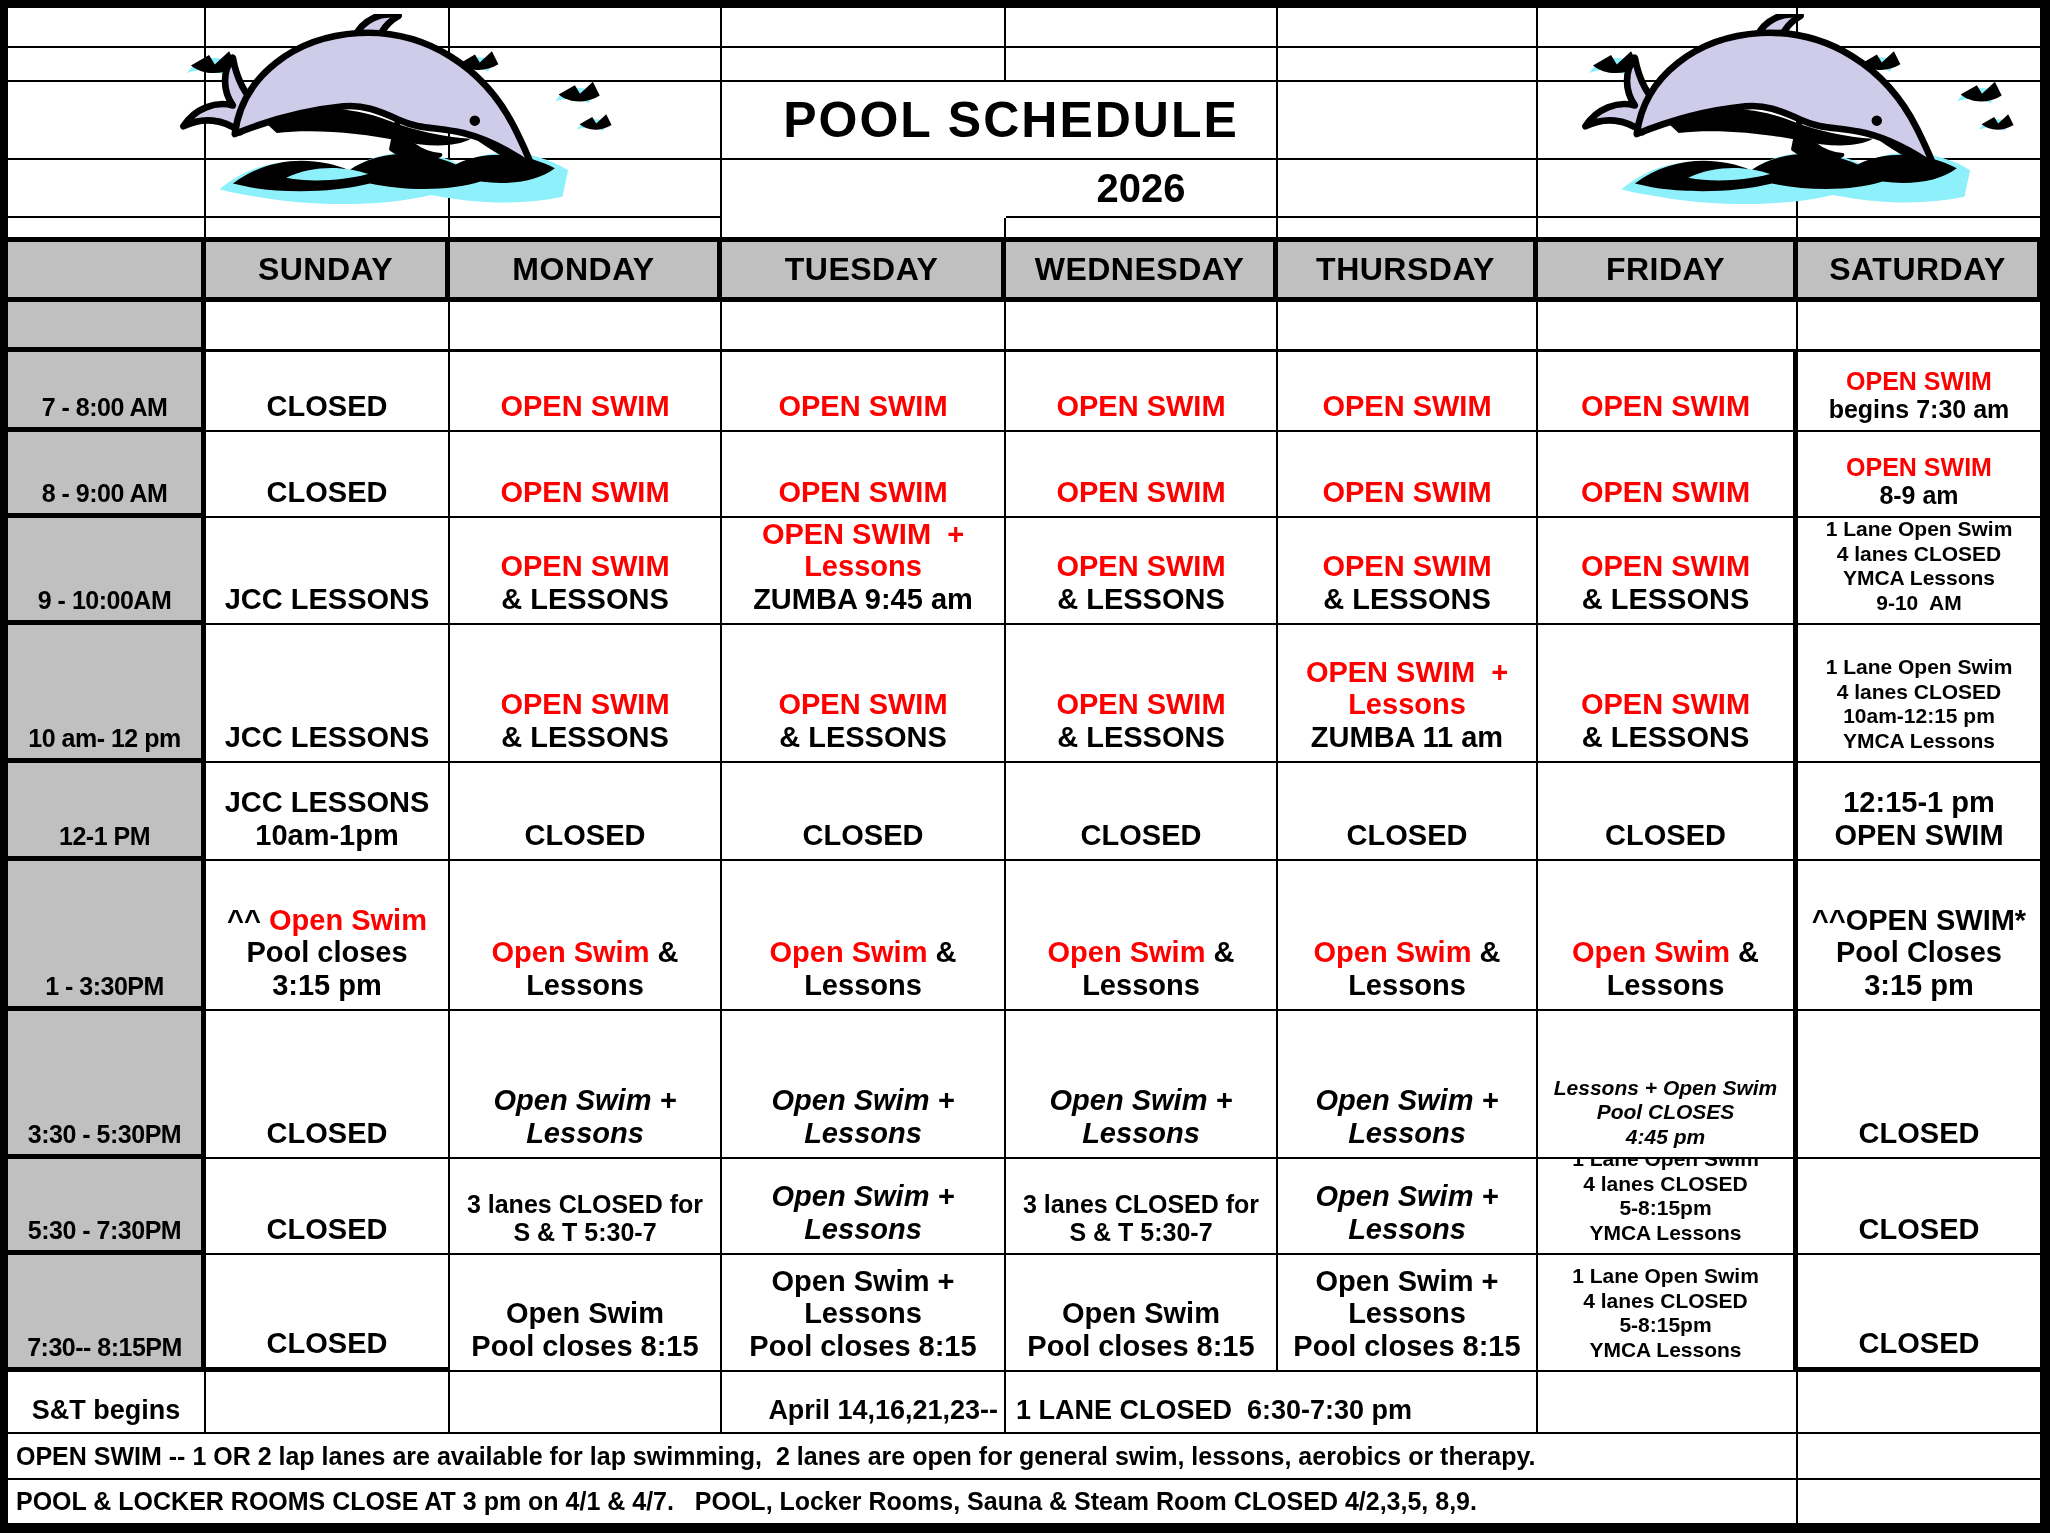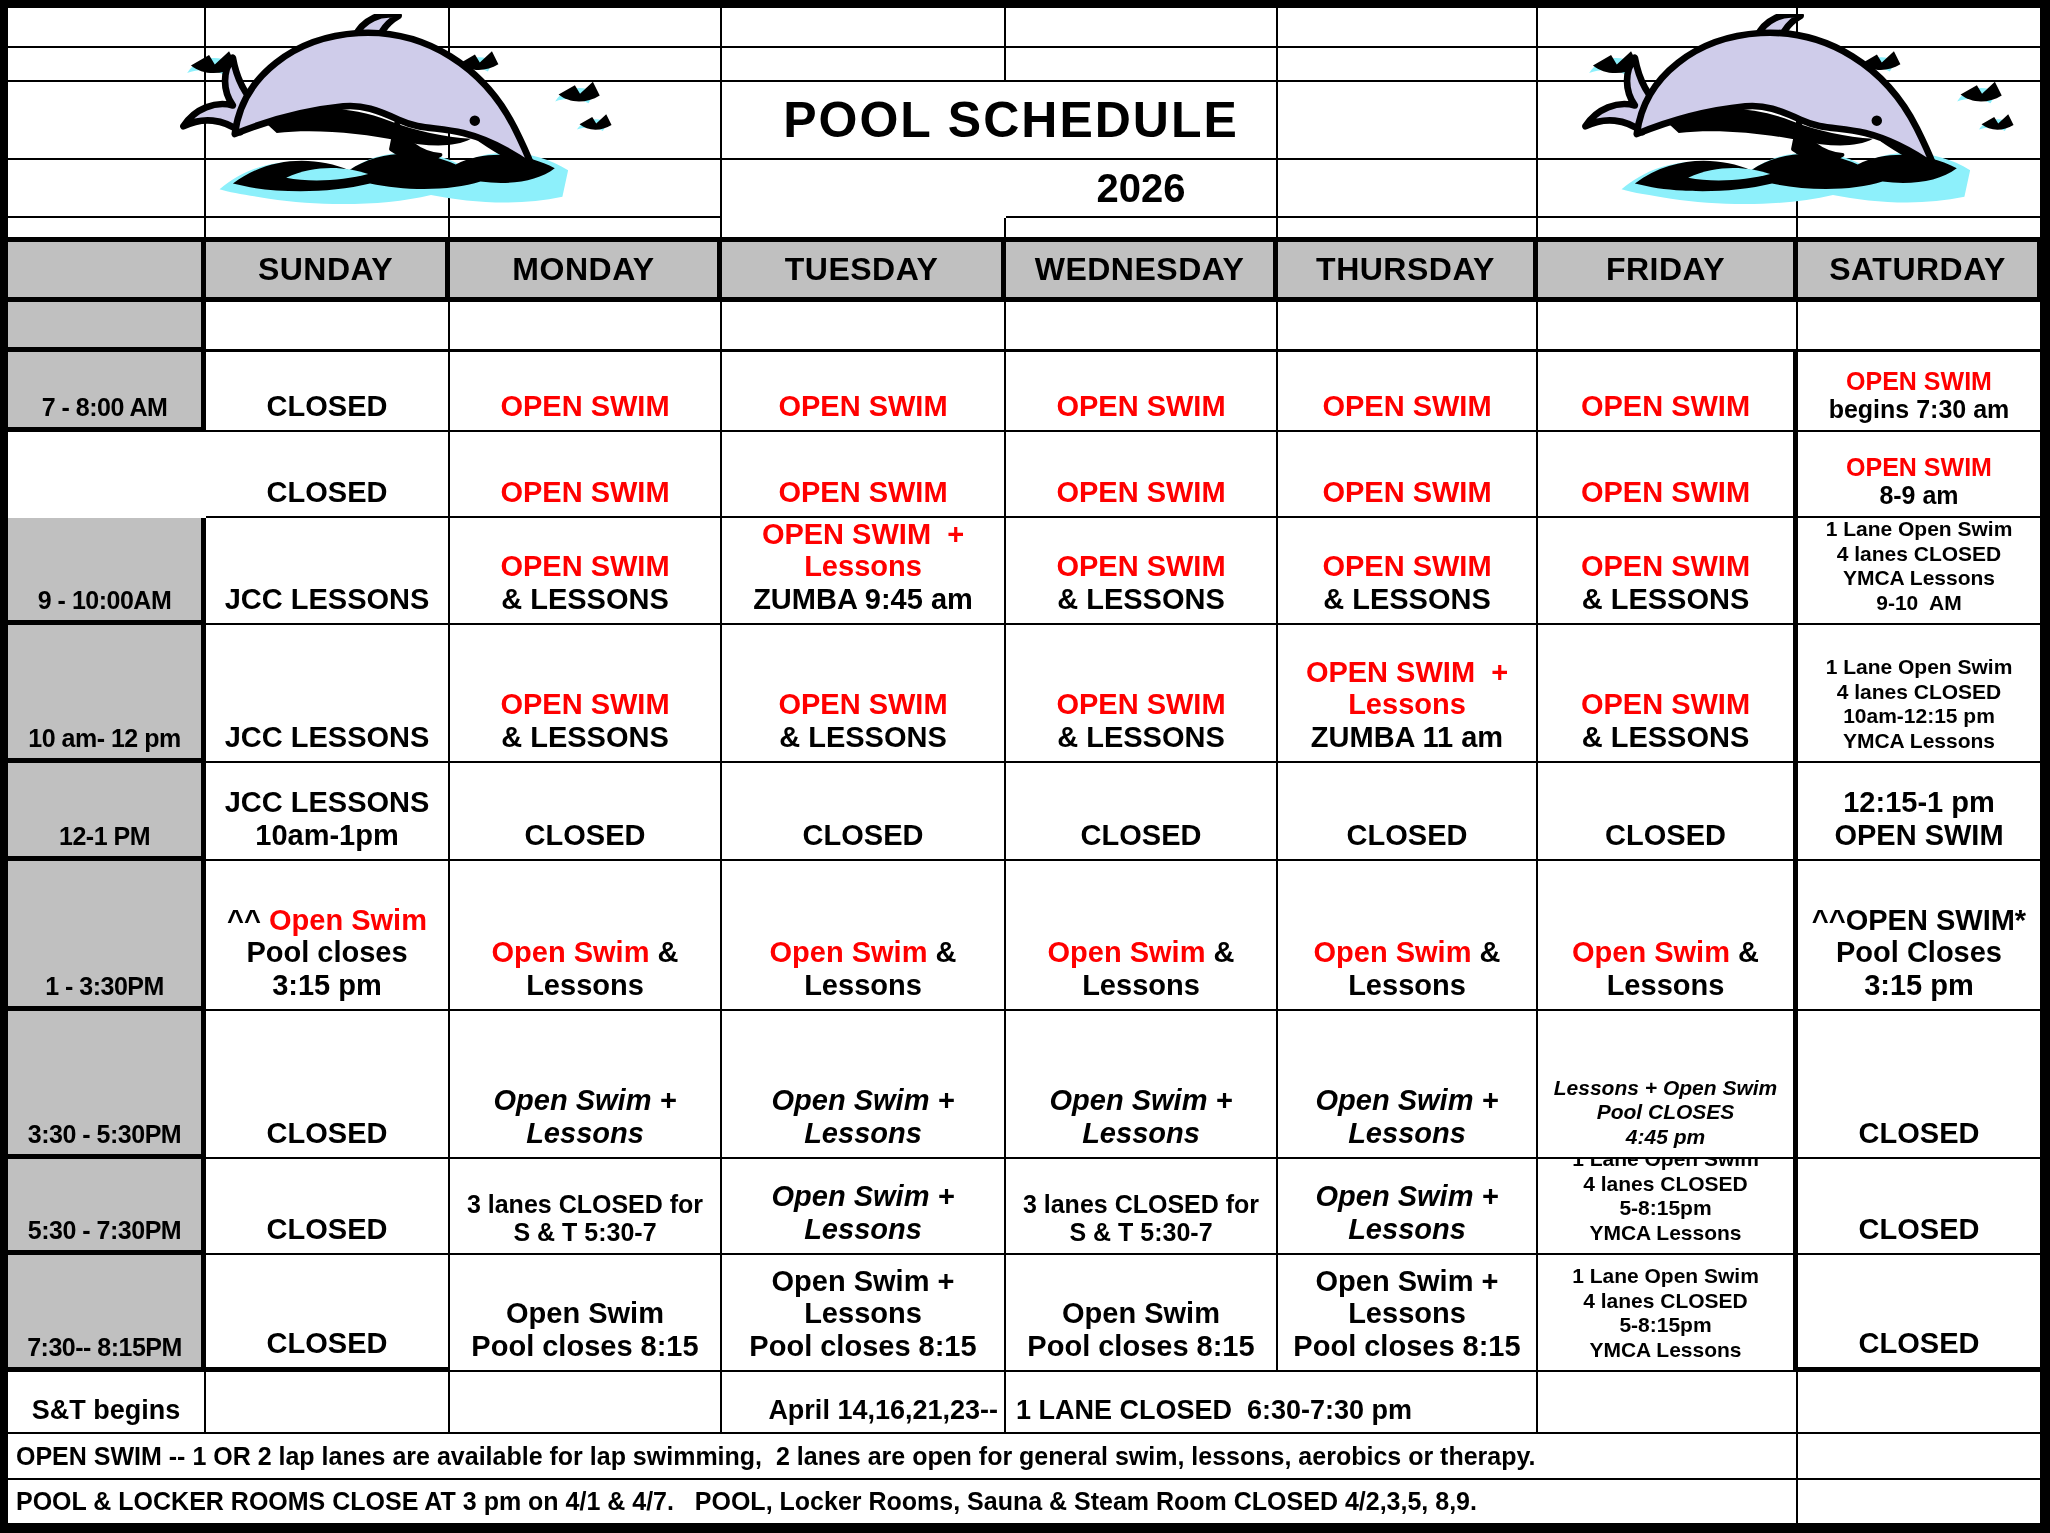--- a/index.html
+++ b/index.html
@@ -180,20 +180,21 @@
         <div class="stack lg">
           <div class="line"><span class="red">OPEN SWIM</span></div>
         </div>
       </div>
       <div class="c " style="grid-area: 8 / 8;">
         <div class="stack md">
           <div class="line"><span class="red">OPEN SWIM</span></div>
           <div class="line"><span>begins 7:30 am</span></div>
         </div>
       </div>
+      <div class="c tc" style="grid-area: 9 / 1;">8 - 9:00 AM</div>
       <div class="c " style="grid-area: 9 / 2;">
         <div class="stack lg">
           <div class="line"><span>CLOSED</span></div>
         </div>
       </div>
       <div class="c " style="grid-area: 9 / 3;">
         <div class="stack lg">
           <div class="line"><span class="red">OPEN SWIM</span></div>
         </div>
       </div>

